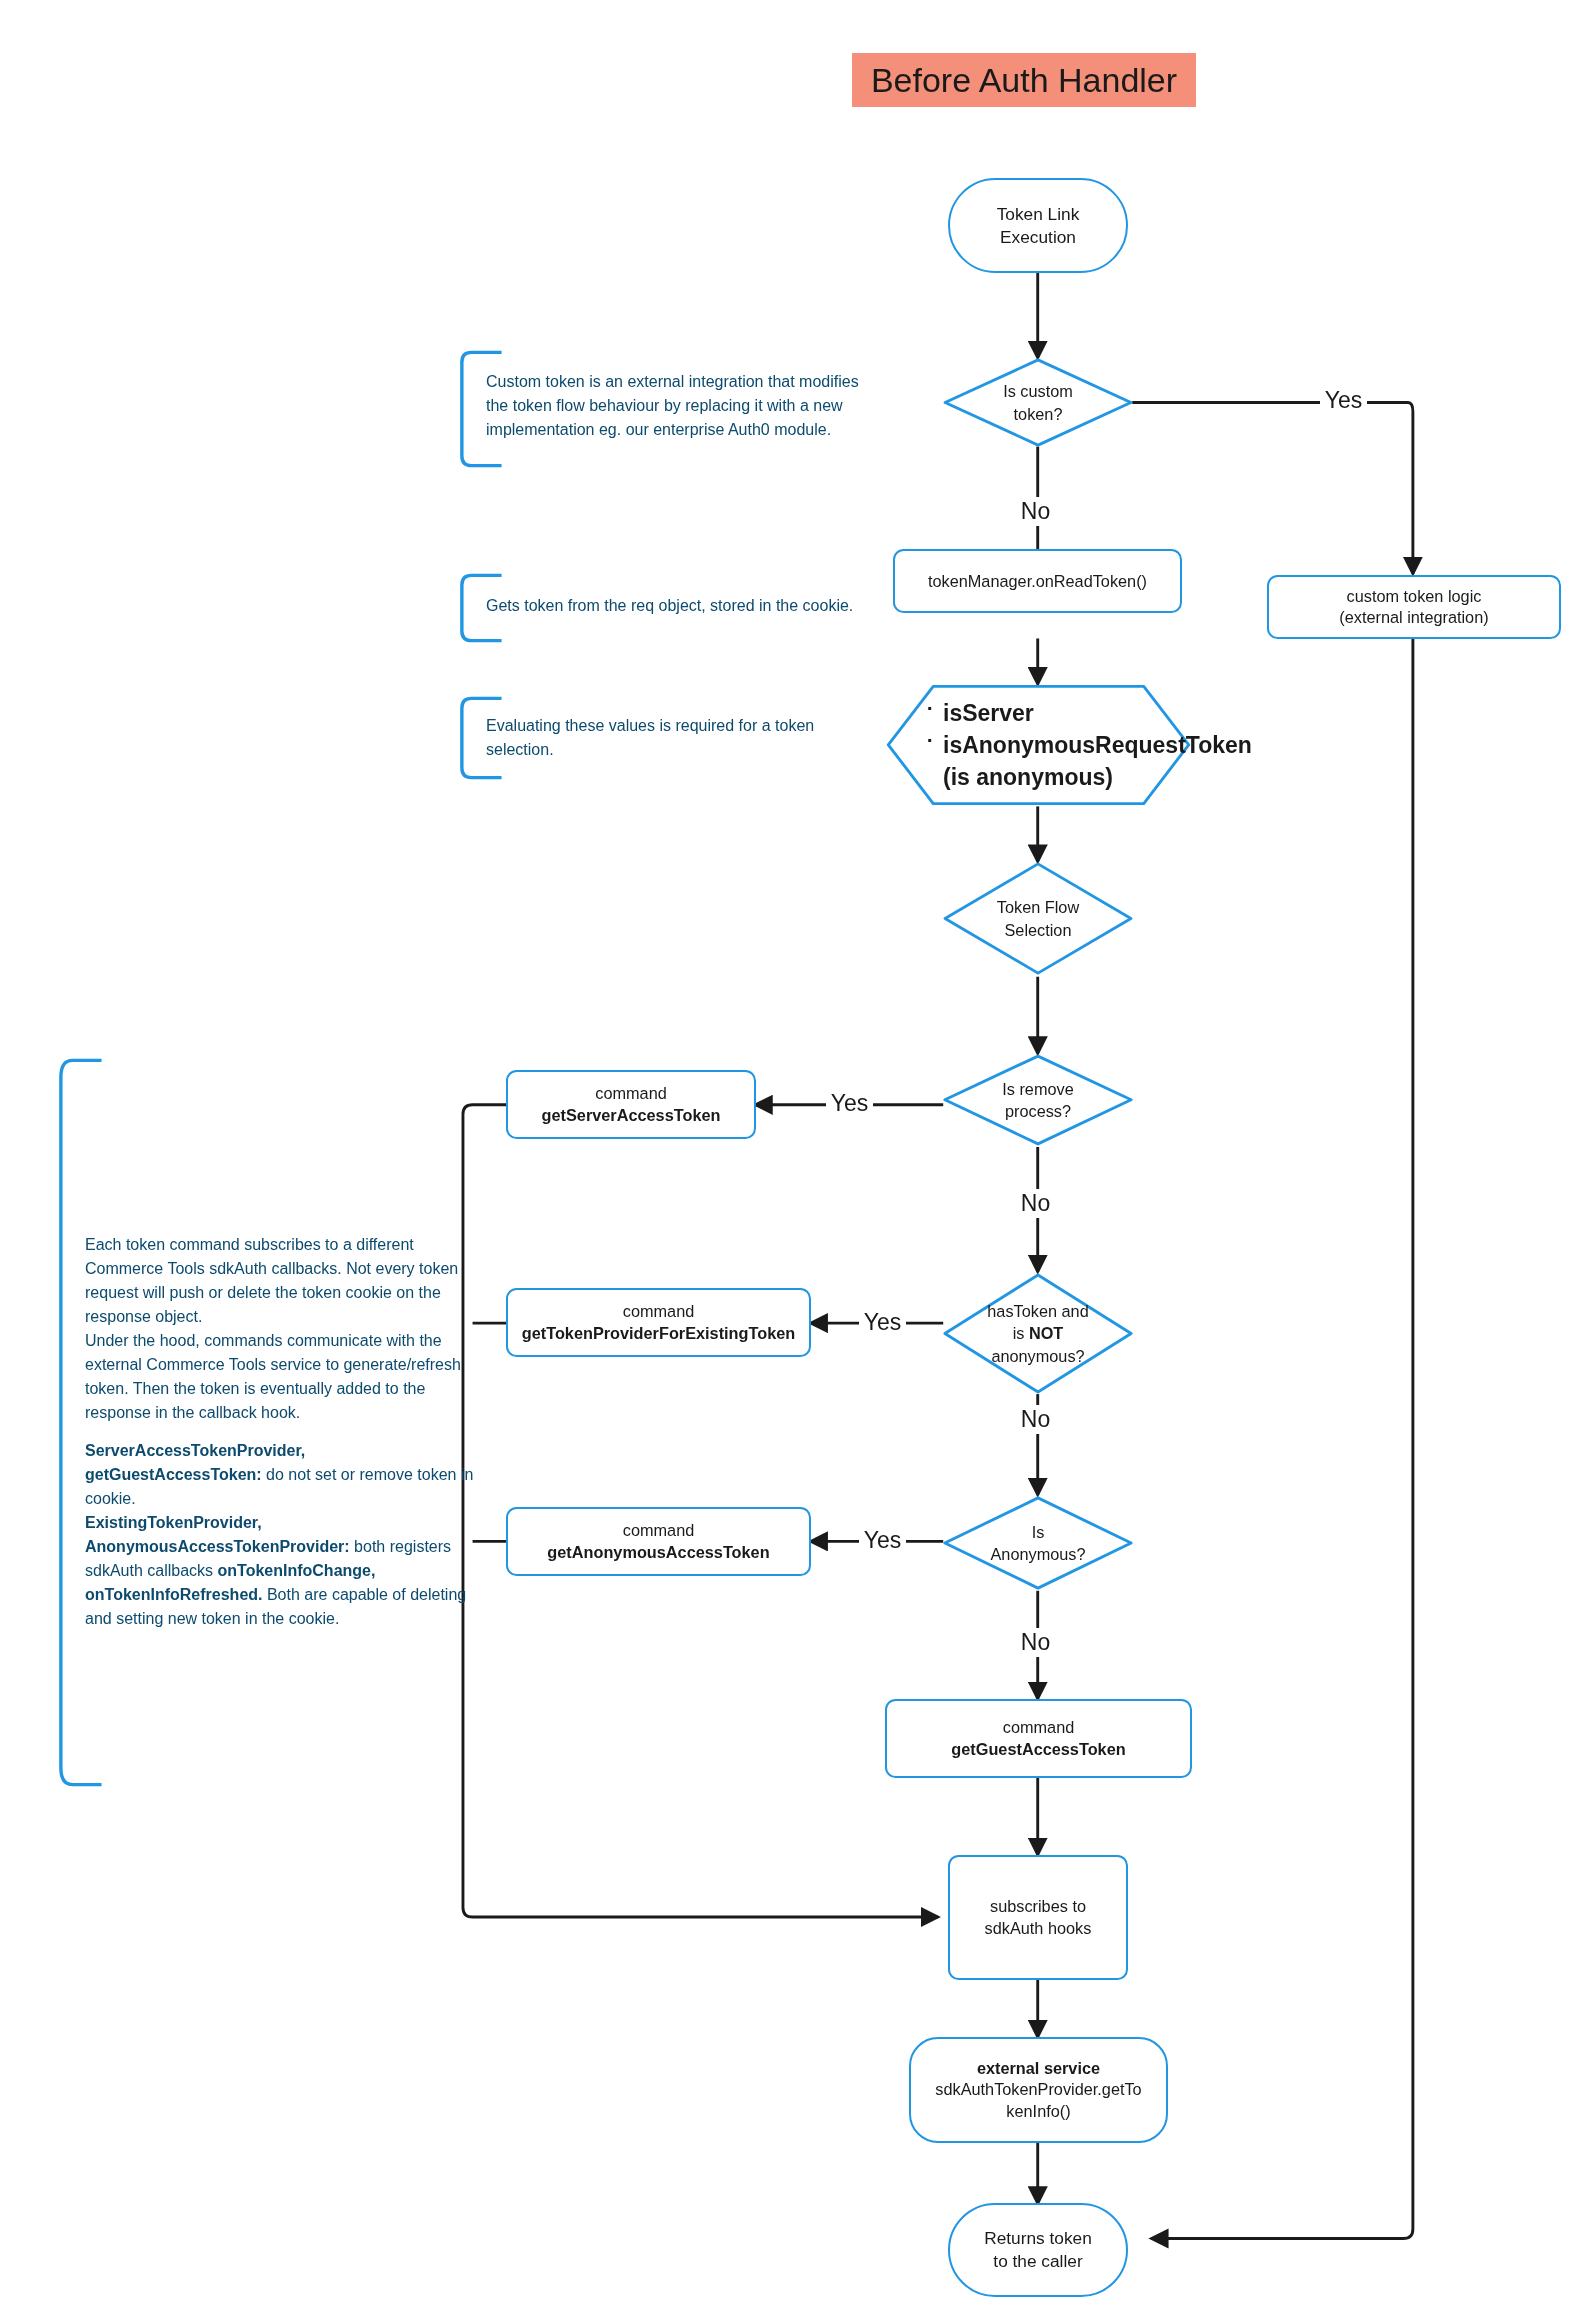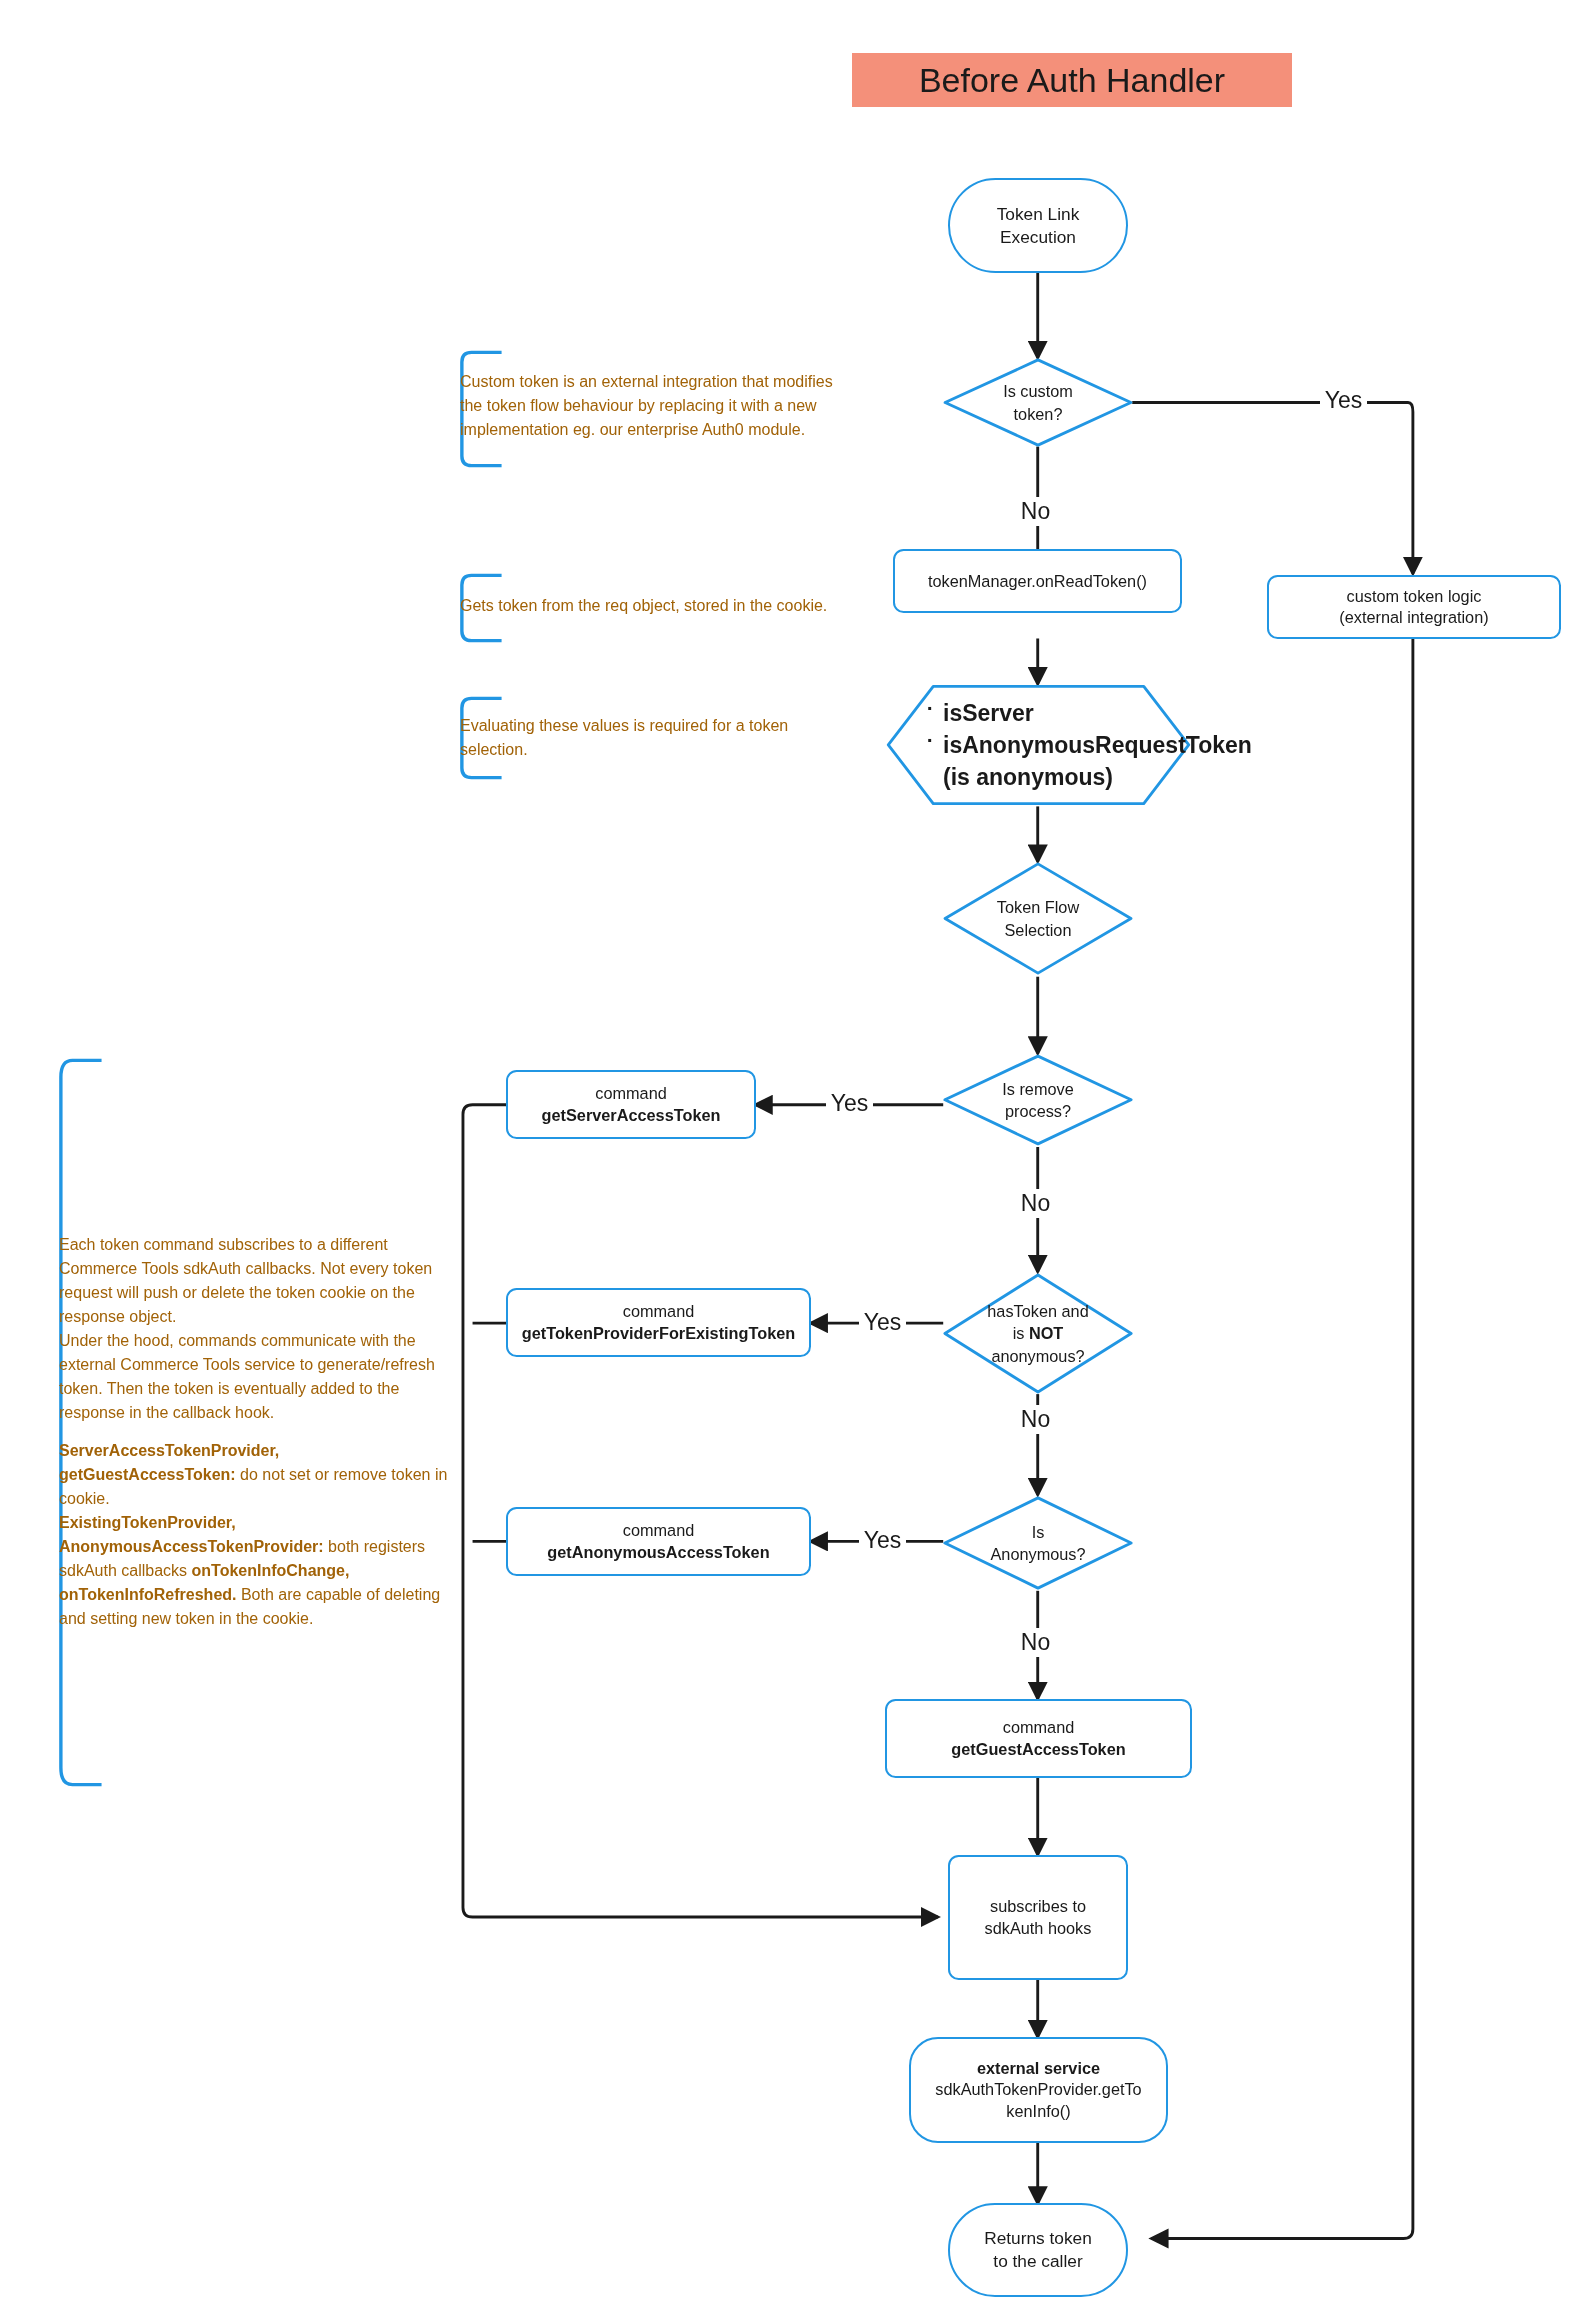--- a/index.html
+++ b/index.html
@@ -1,21 +1,21 @@
 <!DOCTYPE html>
 <html style="font-size:7.7px"><head>
 <meta charset="utf-8">
 <style>
   html,body{margin:0;padding:0;background:#ffffff;}
   body{font-family:"Liberation Sans", sans-serif;color:#1a1a1a;}
   #page{position:relative;width:1588px;height:2319px;background:#fff;overflow:hidden;}
 
   
   #title-banner{
-    position:absolute;left:852px;top:53px;width:440px;height:54px;
+    position:absolute;left:852px;top:53px;width:344px;height:54px;
     background:#F4907A;display:flex;align-items:center;justify-content:center;
   }
   #title-banner .t{font-size:34px;font-weight:400;color:#1a1a1a;line-height:1;letter-spacing:0px;}
 
   
   #edges{position:absolute;left:0;top:0;width:1588px;height:2319px;}
 
   
   .node{position:absolute;box-sizing:border-box;display:flex;align-items:center;
         justify-content:center;text-align:center;color:#1a1a1a;background:#fff;}
@@ -39,22 +39,22 @@
   .hexa-label li{position:relative;font-weight:bold;font-size:23px;}
   .hexa-label li::before{content:"\00B7";position:absolute;left:-16.3px;top:-3.8px;font-size:21px;font-weight:bold;}
 
   
   .edge-label{position:absolute;background:#fff;padding:1px 4.8px;font-size:23px;
               color:#1a1a1a;white-space:nowrap;}
 
   
   .note{position:absolute;box-sizing:border-box;}
   .note .bracket{position:absolute;left:0;top:0;height:100%;width:46px;}
-  .note .txt{position:absolute;left:2px;top:0;width:calc(100% - 14.4px);
-             font-size:16px;line-height:1.50;color:#a16207;}
+  .note .txt{position:absolute;left:28px;top:0;width:calc(100% - 14.4px);
+             font-size:16px;line-height:1.50;color:#0c4a6e;}
   .note .txt p{margin:0;}
   .note .txt p.gap{height:14.4px;}
   .note b{font-weight:bold;}
 
   .bold{font-weight:bold;}
   .nodetitle{font-size:17.3px;}
   .nodesm{font-size:16.3px;}
 </style>
 </head>
 <body>

